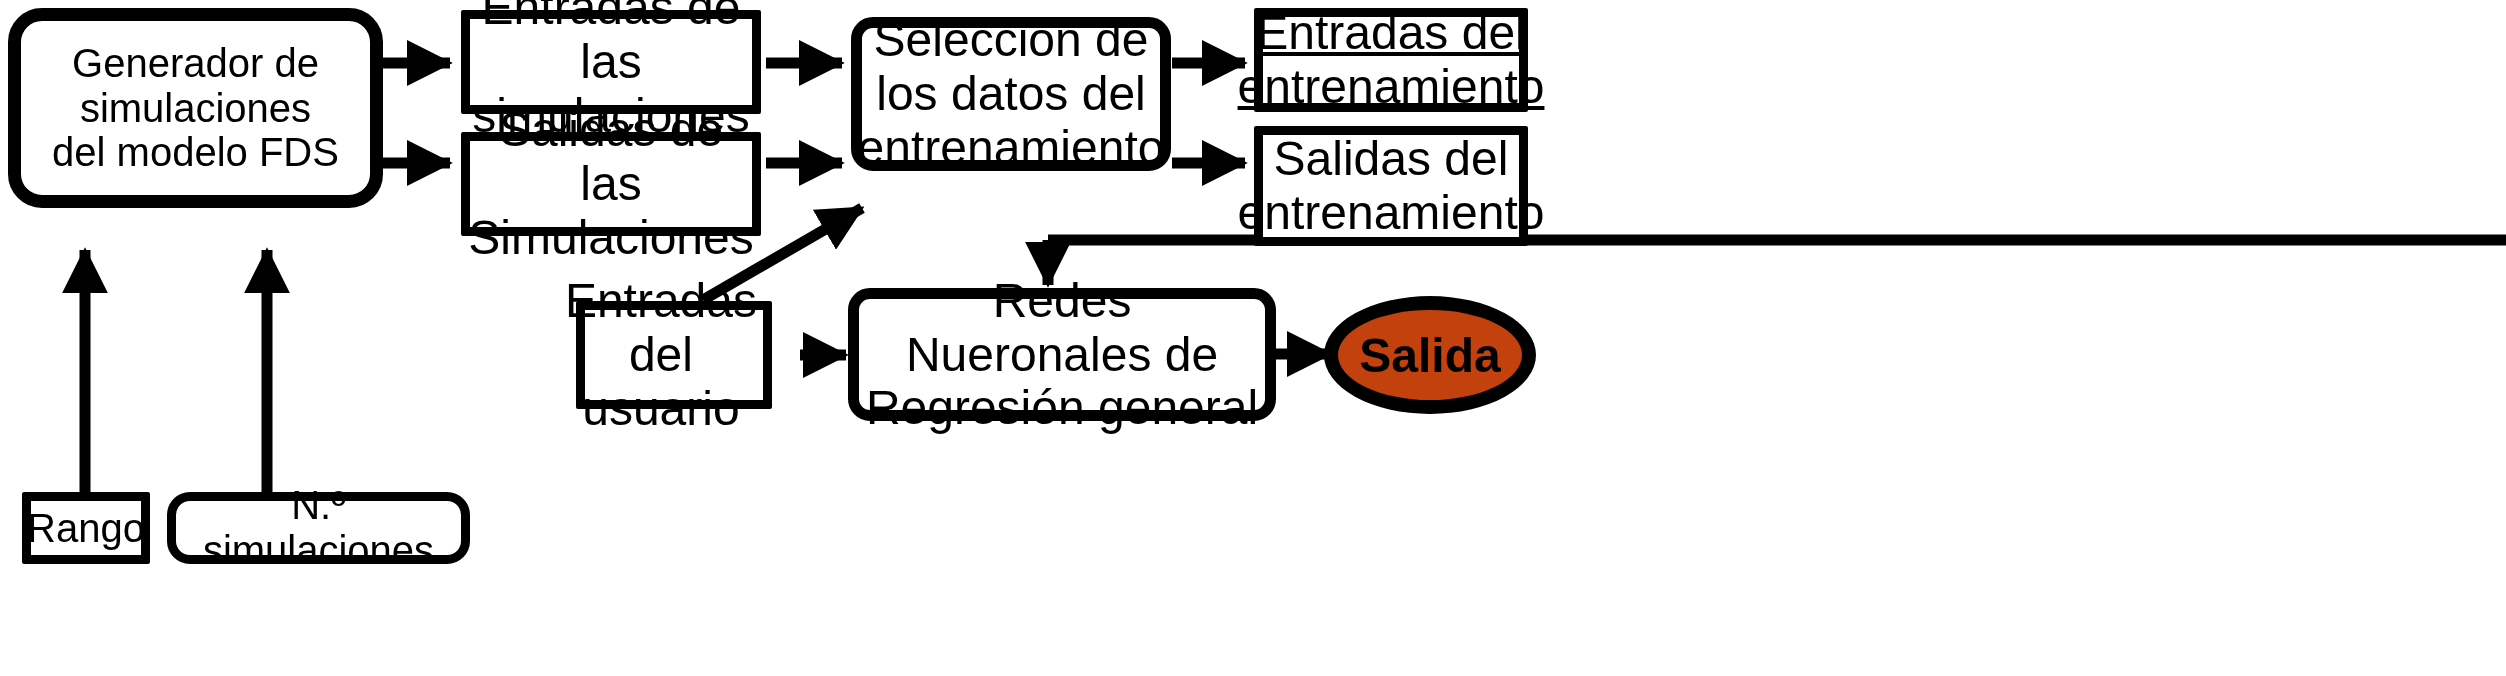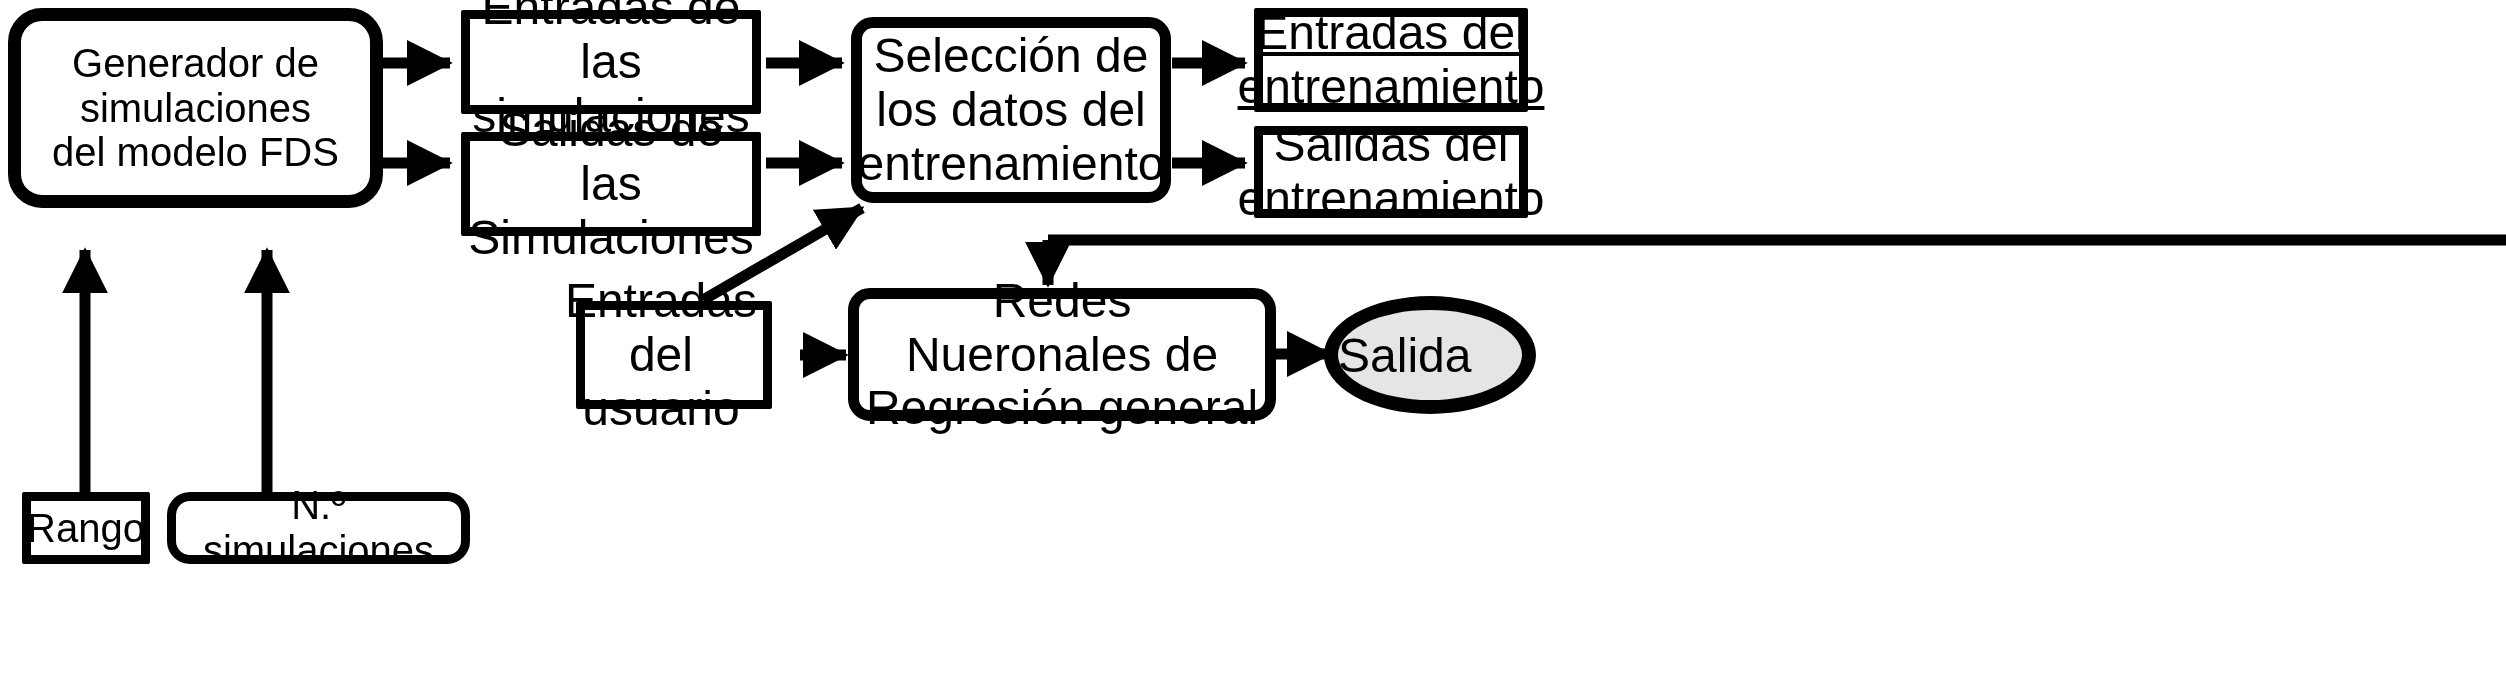--- a/index.html
+++ b/index.html
@@ -37,28 +37,30 @@
   .node .txt { display: block; padding: 0 6px; white-space: pre-line; }
 
   .fs-44 { font-size: 40px; }
   .fs-42 { font-size: 48px; }
   .fs-40 { font-size: 40px; }
 
   
   .ellipse {
     position: absolute;
     box-sizing: border-box;
-    background: #e5e5e5;
+    background: #c2410c;
     border: 14px solid #000000;
     border-radius: 50%;
     display: flex;
     align-items: center;
+    justify-content: center;
     text-align: center;
     color: #000000;
     z-index: 5;
+    font-weight: bold;
   }
 
   
   .edges {
     position: absolute;
     left: 0; top: 0;
     width: 2506px;
     height: 676px;
     z-index: 2;
     pointer-events: none;
@@ -128,32 +130,32 @@
   <div class="node sharp fs-42" style="left:461px; top:10px; width:300px; height:104px;">
     <span class="txt">Entradas de las
 simulaciones</span>
   </div>
 
   <div class="node sharp fs-42" style="left:461px; top:132px; width:300px; height:104px;">
     <span class="txt">Salidas de las
 Simulaciones</span>
   </div>
 
-  <div class="node rounded-s fs-42" style="left:851px; top:17px; width:320px; height:186px;">
+  <div class="node rounded-s fs-42" style="left:851px; top:17px; width:320px; height:154px;">
     <span class="txt">Selección de
 los datos del
 entrenamiento</span>
   </div>
 
   <div class="node sharp fs-42" style="left:1254px; top:8px; width:274px; height:104px;text-decoration:underline;">
     <span class="txt">Entradas del
 entrenamiento</span>
   </div>
 
-  <div class="node sharp fs-42" style="left:1254px; top:126px; width:274px; height:92px;">
+  <div class="node sharp fs-42" style="left:1254px; top:126px; width:274px; height:120px;">
     <span class="txt">Salidas del
 entrenamiento</span>
   </div>
 
   <div class="node sharp fs-42" style="left:576px; top:301px; width:196px; height:108px;justify-content:flex-end;">
     <span class="txt">Entradas
 del usuario</span>
   </div>
 
   <div class="node rounded-s fs-42" style="left:848px; top:288px; width:428px; height:133px;">

